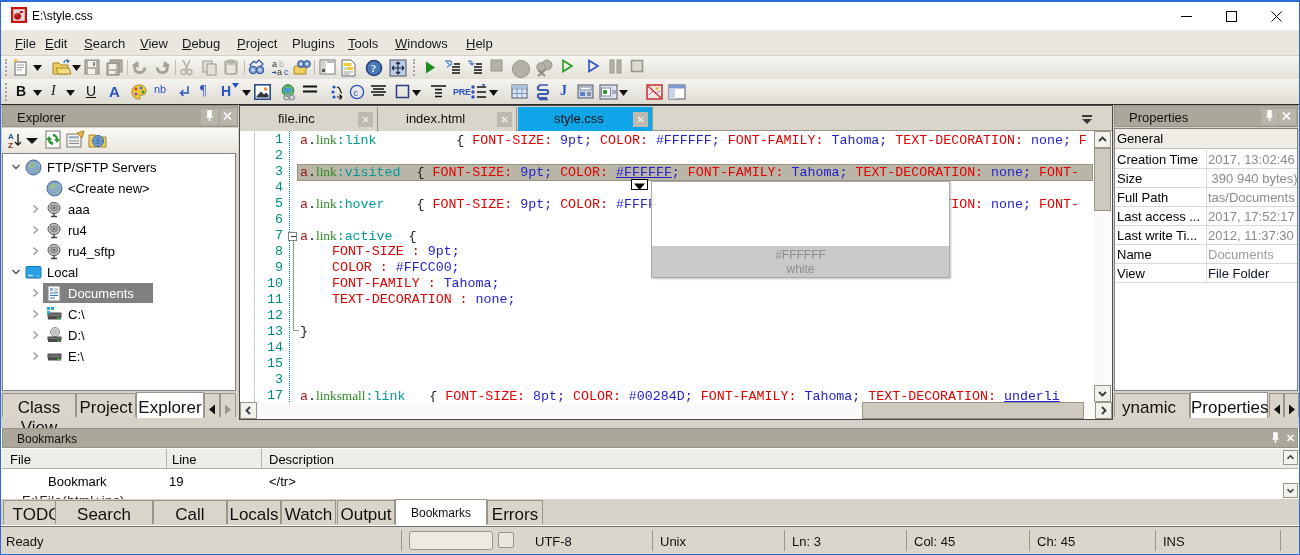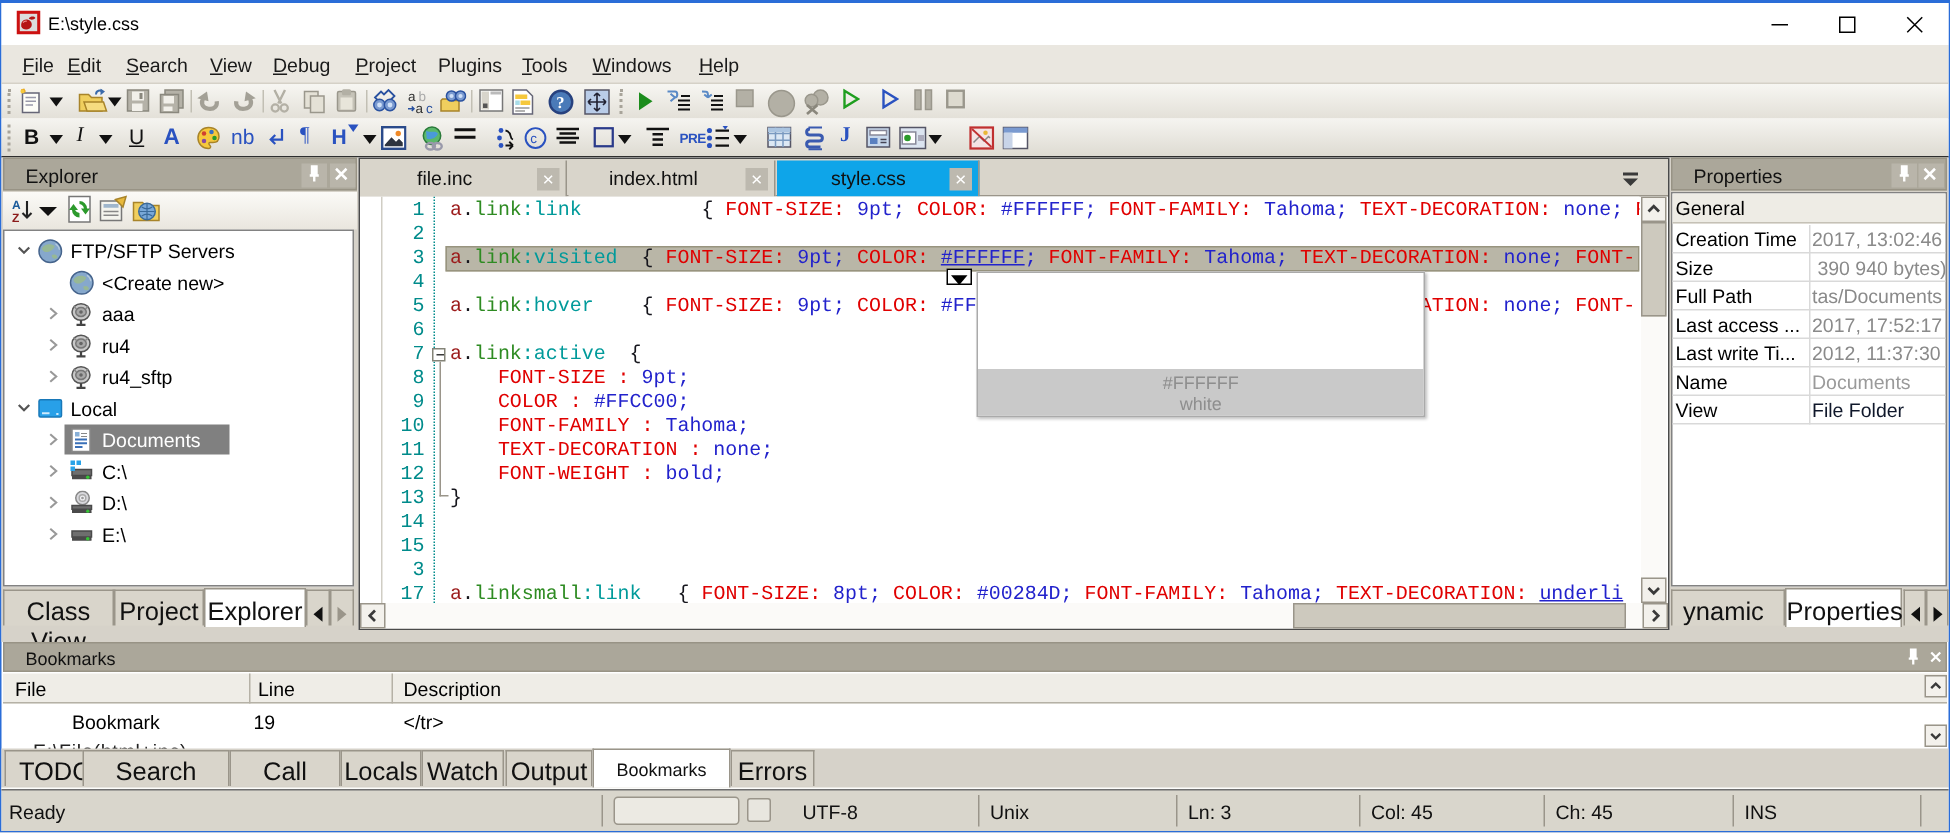--- a/index.html
+++ b/index.html
@@ -41,21 +41,21 @@
 #ed-tabs { position:absolute; left:0; top:0; width:872px; height:25px; background:#d9d5cb; border-bottom:1px solid #9a958a; }
 .etab { position:absolute; top:1px; height:24px; background:#d9d5cb; border-right:1px solid #9a958a; font-size:13px; color:#111; }
 .etab.act { background:#0ea5e9; }
 .ex { position:absolute; top:5px; width:15px; height:15px; background:#bdb9af; color:#fff; font-size:13px; text-align:center; line-height:15px; }
 #ed-code { position:absolute; left:0; top:25px; width:853px; height:271px; background:#fff; overflow:hidden;
   font-family:"Liberation Mono",monospace; font-size:13.3px; line-height:16px; white-space:pre; }
 .ln { position:absolute; left:0; width:43px; text-align:right; color:#008b8b; }
 .cl { position:absolute; left:60px; }
 .hl3 { position:absolute; left:57px; top:33px; width:796px; height:17px; background:#b9b6a7; border:1px solid #98947f; }
 
-.sA { color:#9b1a1a; } .sC { color:#2e8b22; } .sP { color:#009a9a; } .sB { color:#16161d; }
+.sA { color:#9b1a1a; } .sC { color:#2e8b22;font-family:Liberation Serif, serif; } .sP { color:#009a9a; } .sB { color:#16161d; }
 .sR { color:#e00000; } .sV { color:#2222cc; }
 
 .sb { position:absolute; background:#efede8; }
 .sbtn { position:absolute; background:#f3f1ec; border:1px solid #9a958a; color:#333; text-align:center; }
 .sthumb { position:absolute; background:#cdc9be; border:1px solid #9a958a; }
 
 #rp-grid { position:absolute; left:1114px; top:128px; width:184px; height:263px; background:#fff; border:1px solid #828282; }
 .prow { position:absolute; left:0; width:100%; height:19px; border-bottom:1px solid #d9d9d9; font-size:13px; }
 .prow .k { position:absolute; left:2px; top:2px; color:#000; white-space:nowrap; }
 .prow .v { position:absolute; left:93px; top:2px; color:#8a8a8a; white-space:nowrap; overflow:hidden; width:89px; }
@@ -252,21 +252,21 @@
     </svg>
   <span class="t2t" style="left:85px;text-decoration:underline;font-size:14px">U</span>
   <span class="t2t" style="left:108px;color:#2a52c0;font-size:15px;font-weight:bold">A</span>
   <svg class="t2i" style="left:130px" width="16" height="16" viewBox="0 0 16 16">
       <path d="M8 1 C13 1 15 4 15 7 C15 10 13 11 11 11 L9 11 C8 11 8 12 9 13 C10 14 9 15 8 15 C4 15 1 12 1 8 C1 4 4 1 8 1 Z" fill="#f6c83c" stroke="#a8842a"></path>
       <circle cx="5" cy="5" r="1.5" fill="#d04030"></circle>
       <circle cx="10" cy="4" r="1.5" fill="#3a70c0"></circle>
       <circle cx="12" cy="8" r="1.5" fill="#2a9a2a"></circle>
       <circle cx="5" cy="10" r="1.5" fill="#8a4aa0"></circle>
     </svg>
-  <span class="t2t" style="left:153px;color:#2a52c0;font-size:14px">nb</span>
+  <span class="t2t" style="left:153px;color:#2a52c0;font-size:11px">nb</span>
   <svg class="t2i" style="left:177px" width="12" height="14" viewBox="0 0 12 14">
       <path d="M10 2 L10 9 L3 9 M5.5 6 L2.5 9 L5.5 12" fill="none" stroke="#2a52c0" stroke-width="1.5"></path>
     </svg>
   <span class="t2t" style="left:199px;color:#2a52c0;font-size:14px;font-family:'Liberation Serif',serif">¶</span>
   <span class="t2t" style="left:220px;color:#2a52c0;font-size:14px;font-weight:bold">H</span>
   <svg class="t2i" style="left:230px;top:3px" width="9" height="7" viewBox="0 0 9 7">
       <path d="M1 1 L8 1 L4.5 6 Z" fill="#2a52c0"></path>
     </svg>
   <svg class="t2i" style="left:240px;top:10px" width="11" height="8" viewBox="0 0 11 8">
       <path d="M1 1 L10 1 L5.5 7 Z" fill="#111"></path>
@@ -548,21 +548,20 @@
     <div class="ln" style="top:49px">4</div>
     <div class="ln" style="top:81px">6</div>
     <div class="cl" style="top:1px"><span class="sA">a</span><span class="sB">.</span><span class="sC">link</span><span class="sP">:link</span>          <span class="sB">{</span> <span class="sR">FONT-SIZE:</span> <span class="sV">9pt;</span> <span class="sR">COLOR:</span> <span class="sV">#FFFFFF;</span> <span class="sR">FONT-FAMILY:</span> <span class="sV">Tahoma;</span> <span class="sR">TEXT-DECORATION:</span> <span class="sV">none;</span> <span class="sR">F</span></div>
     <div class="cl" style="top:33px"><span class="sA">a</span><span class="sB">.</span><span class="sC">link</span><span class="sP">:visited</span>  <span class="sB">{</span> <span class="sR">FONT-SIZE:</span> <span class="sV">9pt;</span> <span class="sR">COLOR:</span> <span class="sV" style="text-decoration:underline">#FFFFFF</span><span class="sV">;</span> <span class="sR">FONT-FAMILY:</span> <span class="sV">Tahoma;</span> <span class="sR">TEXT-DECORATION:</span> <span class="sV">none;</span> <span class="sR">FONT-</span></div>
     <div class="cl" style="top:65px"><span class="sA">a</span><span class="sB">.</span><span class="sC">link</span><span class="sP">:hover</span>    <span class="sB">{</span> <span class="sR">FONT-SIZE:</span> <span class="sV">9pt;</span> <span class="sR">COLOR:</span> <span class="sV">#FFFFFF;</span> <span class="sR">FONT-FAMILY:</span> <span class="sV">Tahoma;</span> <span class="sR">TEXT-DECORATION:</span> <span class="sV">none;</span> <span class="sR">FONT-</span></div>
     <div class="cl" style="top:97px"><span class="sA">a</span><span class="sB">.</span><span class="sC">link</span><span class="sP">:active</span>  <span class="sB">{</span></div>
     <div class="cl" style="top:113px">    <span class="sR">FONT-SIZE :</span> <span class="sV">9pt;</span></div>
     <div class="cl" style="top:129px">    <span class="sR">COLOR :</span> <span class="sV">#FFCC00;</span></div>
     <div class="cl" style="top:145px">    <span class="sR">FONT-FAMILY :</span> <span class="sV">Tahoma;</span></div>
     <div class="cl" style="top:161px">    <span class="sR">TEXT-DECORATION :</span> <span class="sV">none;</span></div>
-    <div class="cl" style="top:177px">    <span class="sR">FONT-WEIGHT :</span> <span class="sV">bold;</span></div>
     <div class="cl" style="top:193px"><span class="sB">}</span></div>
     <div class="cl" style="top:257px"><span class="sA">a</span><span class="sB">.</span><span class="sC">linksmall</span><span class="sP">:link</span>   <span class="sB">{</span> <span class="sR">FONT-SIZE:</span> <span class="sV">8pt;</span> <span class="sR">COLOR:</span> <span class="sV">#00284D;</span> <span class="sR">FONT-FAMILY:</span> <span class="sV">Tahoma;</span> <span class="sR">TEXT-DECORATION:</span> <span class="sV" style="text-decoration:underline">underli</span></div>
     <div style="position:absolute;left:14px;top:0;width:1px;height:271px;background:#d0cdc4"></div>
     <div style="position:absolute;left:49px;top:0;width:1px;height:271px;border-left:1px dotted #008b8b"></div>
     <div style="position:absolute;left:53px;top:110px;width:1px;height:90px;background:#9a958a"></div>
     <div style="position:absolute;left:53px;top:199px;width:6px;height:1px;background:#9a958a"></div>
     <div style="position:absolute;left:48px;top:101px;width:9px;height:9px;background:#fff;border:1px solid #848478"></div>
     <div style="position:absolute;left:51px;top:105px;width:5px;height:1px;background:#3a3a3a"></div>
   </div>
 

